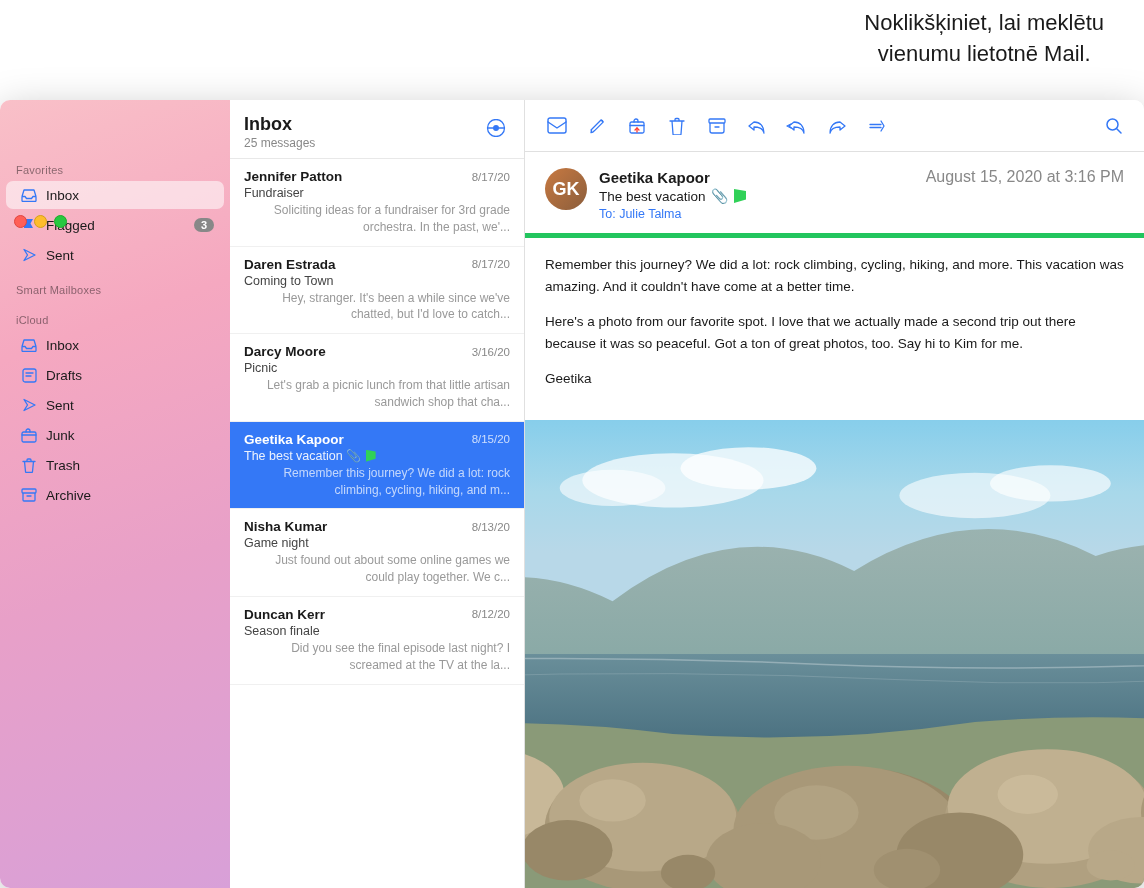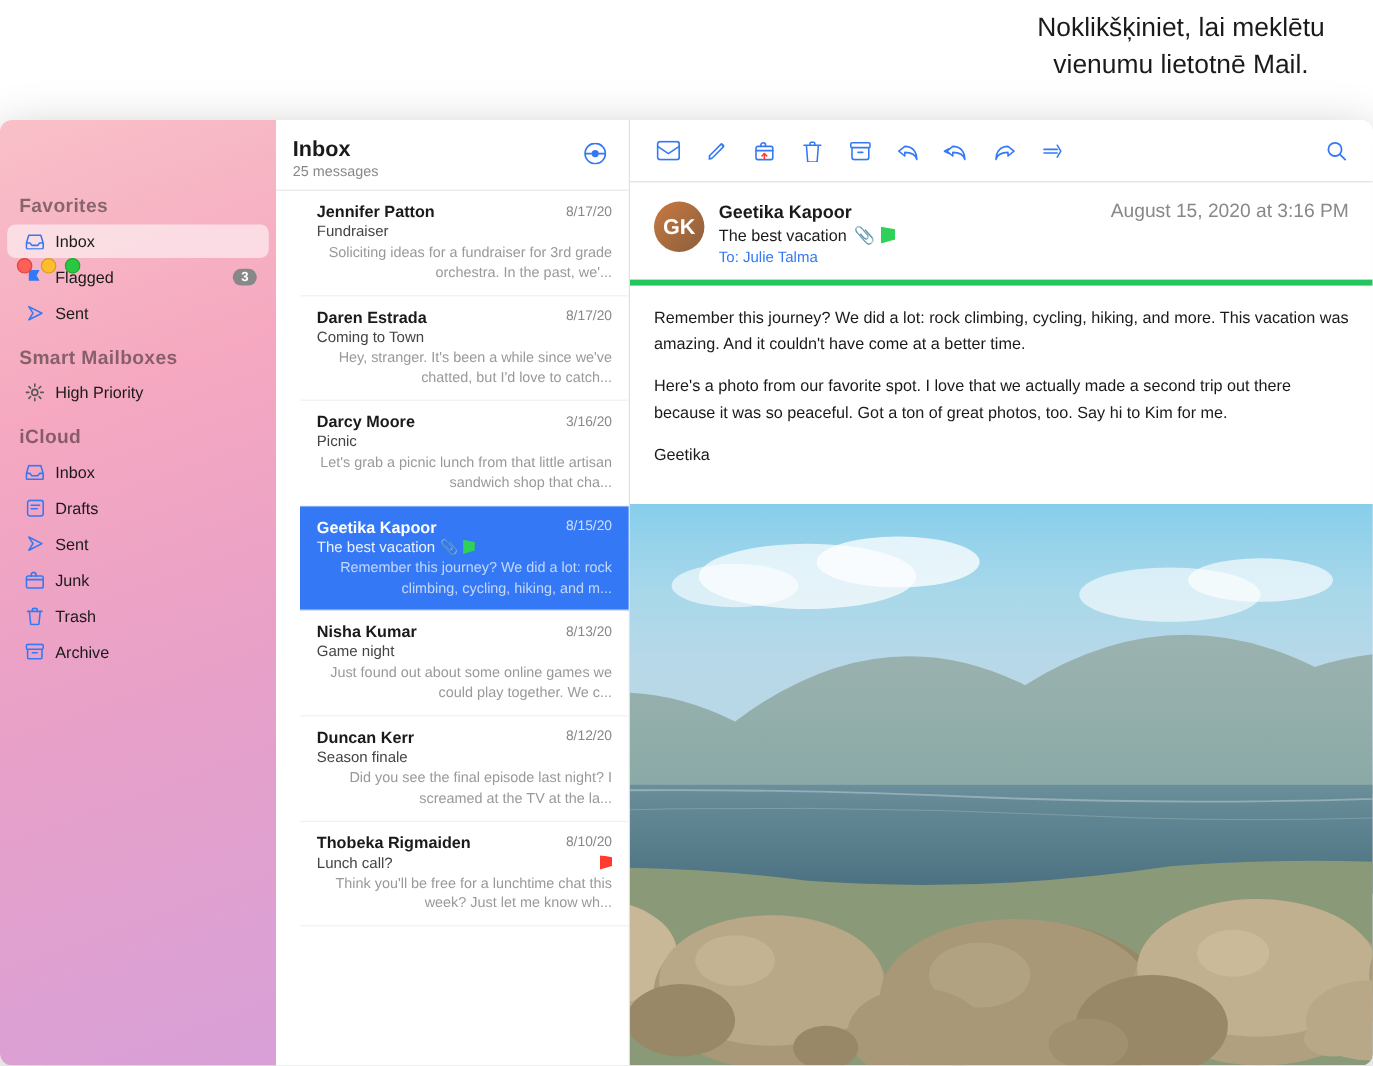--- a/index.html
+++ b/index.html
@@ -52,22 +52,22 @@
     .traffic-light {
       width: 13px;
       height: 13px;
       border-radius: 50%;
     }
     .tl-red { background: #ff5f57; border: 0.5px solid #e0443e; }
     .tl-yellow { background: #febc2e; border: 0.5px solid #d4a017; }
     .tl-green { background: #28c840; border: 0.5px solid #1aab29; }
 
     .sidebar-section-label {
-      font-size: 16px;
-      font-weight: 700;
+      font-size: 11px;
+      font-weight: 400;
       color: rgba(0,0,0,0.45);
       padding: 14px 16px 4px;
       letter-spacing: 0.02em;
     }
 
     .sidebar-item {
       display: flex;
       align-items: center;
       padding: 5px 10px 5px 14px;
       border-radius: 7px;
@@ -354,21 +354,20 @@
       top: 100px;
       right: 30px;
       width: 1px;
       height: 60px;
       background: #333;
     }
 
     .mail-list-scroll {
       overflow-y: auto;
       flex: 1;
-      padding-left: 20px;
     }
     .mail-list-scroll::-webkit-scrollbar { width: 4px; }
     .mail-list-scroll::-webkit-scrollbar-track { background: transparent; }
     .mail-list-scroll::-webkit-scrollbar-thumb { background: #ccc; border-radius: 2px; }
   </style>
 </head>
 <body>
 
 <div class="top-annotation">
   <span>Noklikšķiniet, lai meklētu</span><br>
@@ -411,29 +410,20 @@
       <span class="icon">
         <svg width="15" height="14" viewBox="0 0 15 14" fill="none">
           <path d="M13 7L2 1.5l3.5 5.5L2 12.5L13 7z" stroke="#3478f6" stroke-width="1.3" stroke-linejoin="round"></path>
         </svg>
       </span>
       <span class="label">Sent</span>
     </div>
 
     <div class="sidebar-section-label">Smart Mailboxes</div>
 
-    <div class="sidebar-item">
-      <span class="icon gear">
-        <svg width="16" height="16" viewBox="0 0 16 16" fill="none">
-          <circle cx="8" cy="8" r="2.5" stroke="#555" stroke-width="1.3"></circle>
-          <path d="M8 1v2M8 13v2M1 8h2M13 8h2M3.05 3.05l1.41 1.41M11.54 11.54l1.41 1.41M3.05 12.95l1.41-1.41M11.54 4.46l1.41-1.41" stroke="#555" stroke-width="1.3" stroke-linecap="round"></path>
-        </svg>
-      </span>
-      <span class="label">High Priority</span>
-    </div>
 
     <div class="sidebar-section-label">iCloud</div>
 
     <div class="sidebar-item">
       <span class="icon">
         <svg width="16" height="13" viewBox="0 0 16 13" fill="none">
           <path d="M1 7.5h3l1.5 2h5l1.5-2h3M1 7.5V11.5a1 1 0 001 1h12a1 1 0 001-1V7.5M1 7.5L3 1h10l2 6.5" stroke="#3478f6" stroke-width="1.3" stroke-linejoin="round"></path>
         </svg>
       </span>
       <span class="label">Inbox</span>
@@ -558,31 +548,20 @@
 
       <div class="mail-item">
         <div class="row1">
           <span class="sender">Duncan Kerr</span>
           <span class="date">8/12/20</span>
         </div>
         <div class="subject">Season finale</div>
         <div class="preview">Did you see the final episode last night? I screamed at the TV at the la...</div>
       </div>
 
-      <div class="mail-item">
-        <div class="row1">
-          <span class="sender">Thobeka Rigmaiden</span>
-          <span class="date">8/10/20</span>
-        </div>
-        <div class="subject">
-          <span>Lunch call?</span>
-          <span style="display:inline-block;margin-left:auto;width:10px;height:12px;background:#ff3b30;clip-path:polygon(0 0, 100% 15%, 100% 75%, 0 100%);"></span>
-        </div>
-        <div class="preview">Think you'll be free for a lunchtime chat this week? Just let me know wh...</div>
-      </div>
     </div>
   </div>
 
   <div class="reading-pane">
 
     <div class="toolbar">
       <div class="toolbar-btn" title="New Message">
         <svg width="20" height="17" viewBox="0 0 20 17" fill="none">
           <rect x="1" y="1" width="18" height="15" rx="2" stroke="#3478f6" stroke-width="1.4"></rect>
           <path d="M1 5l9 6 9-6" stroke="#3478f6" stroke-width="1.4" stroke-linecap="round"></path>

